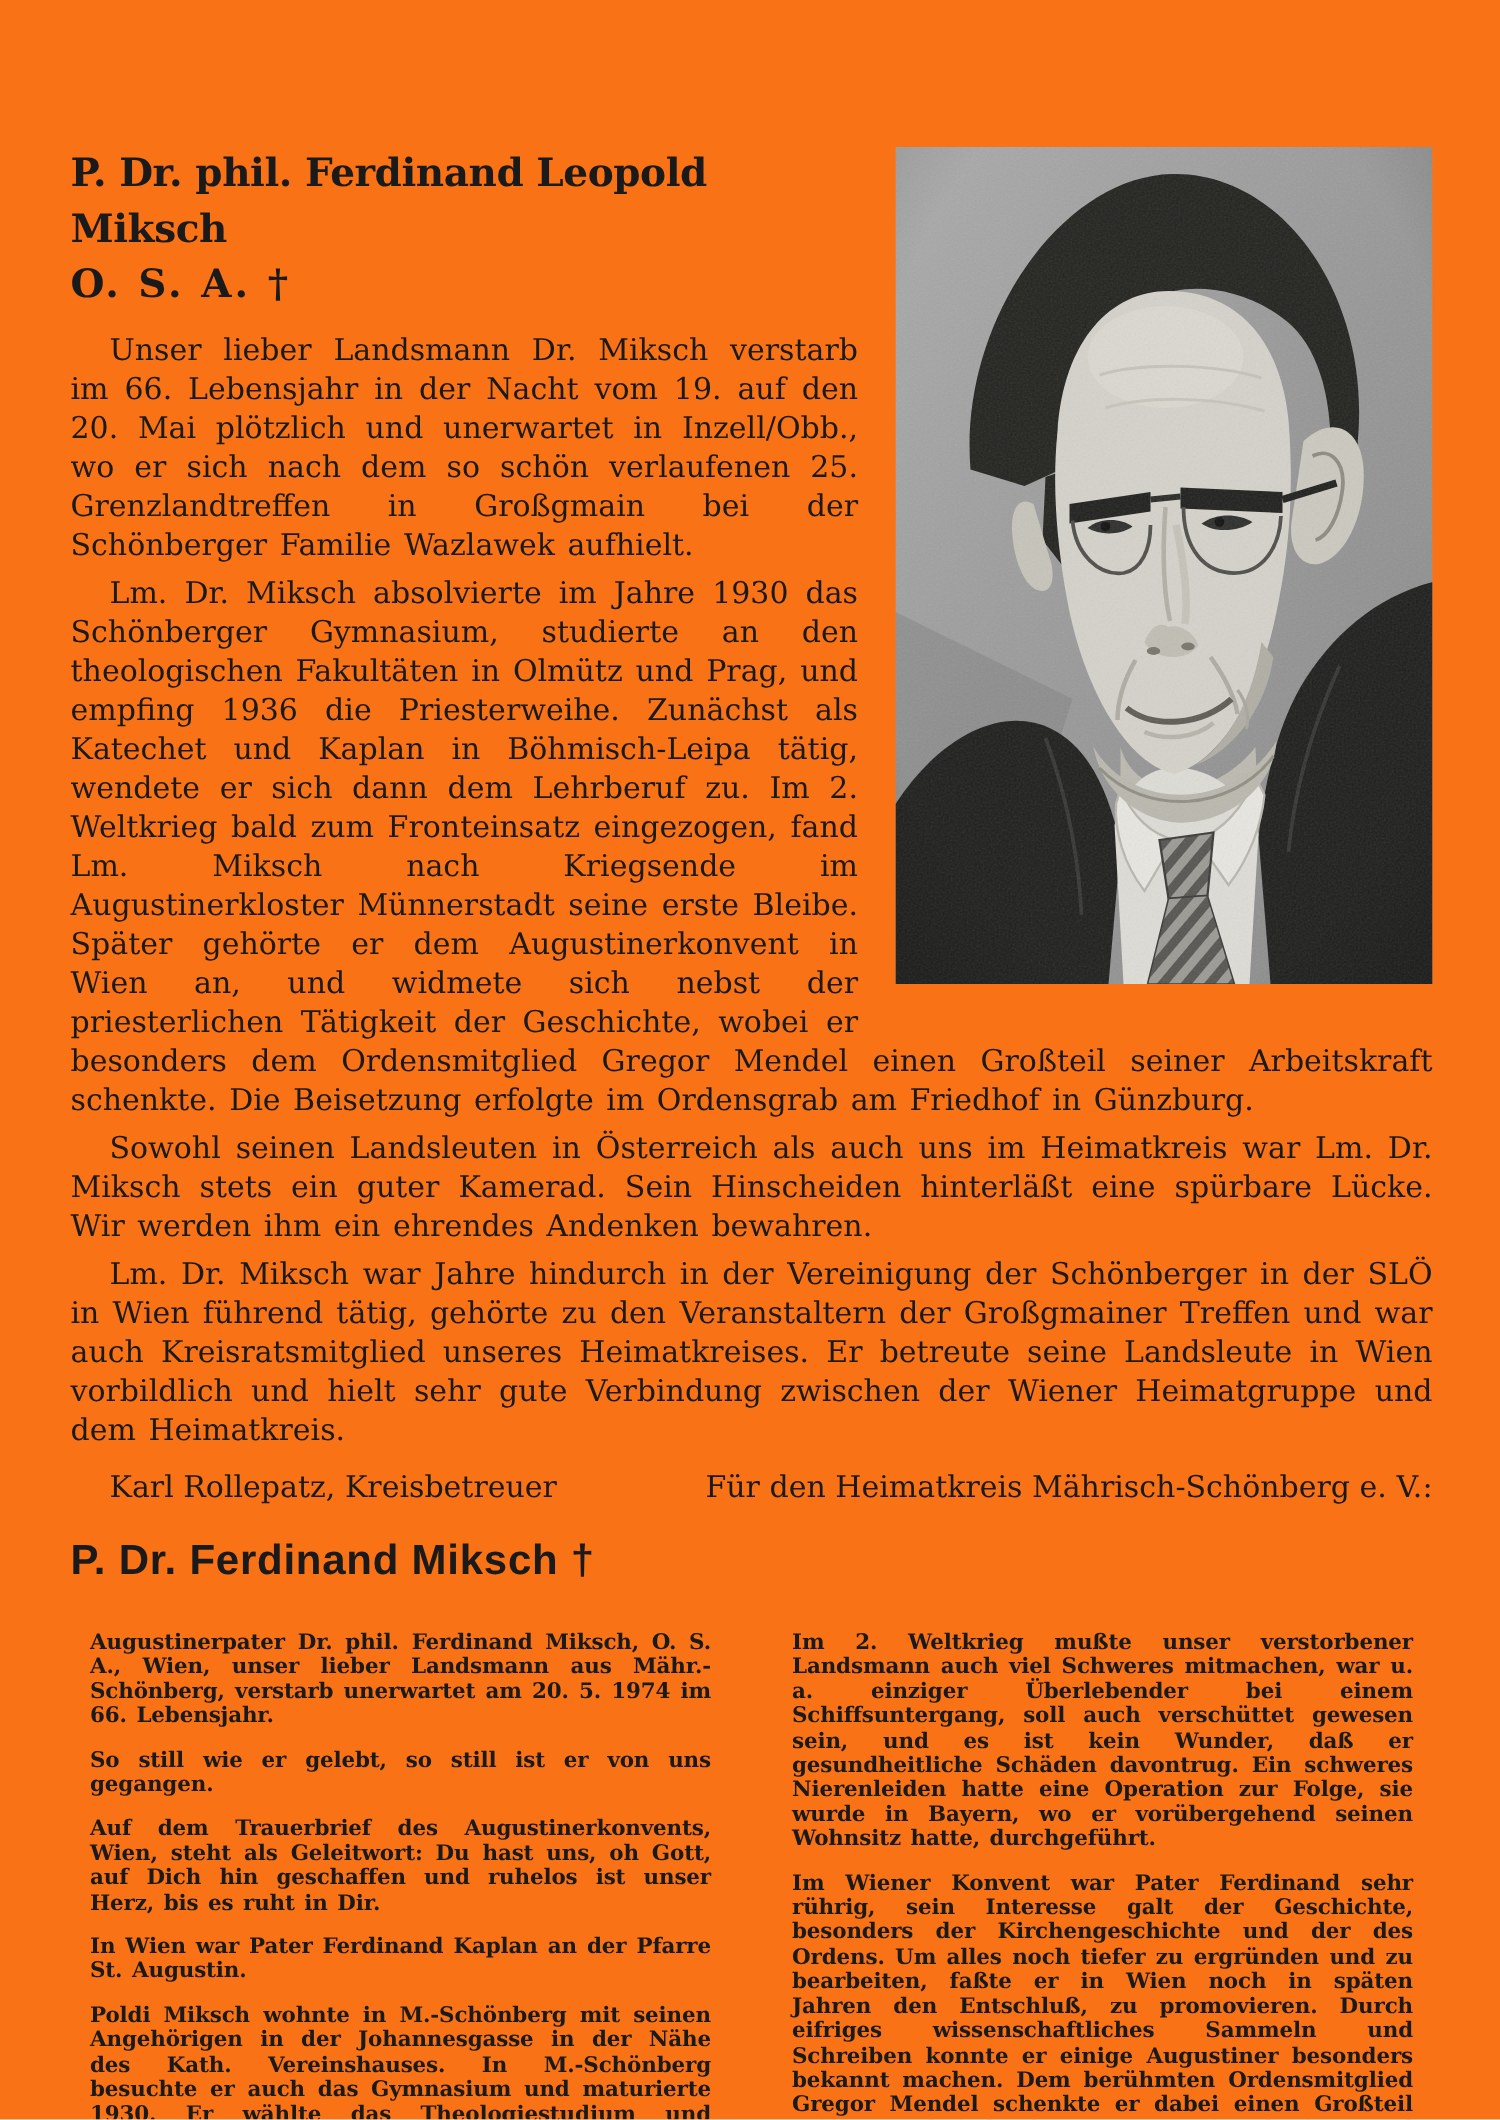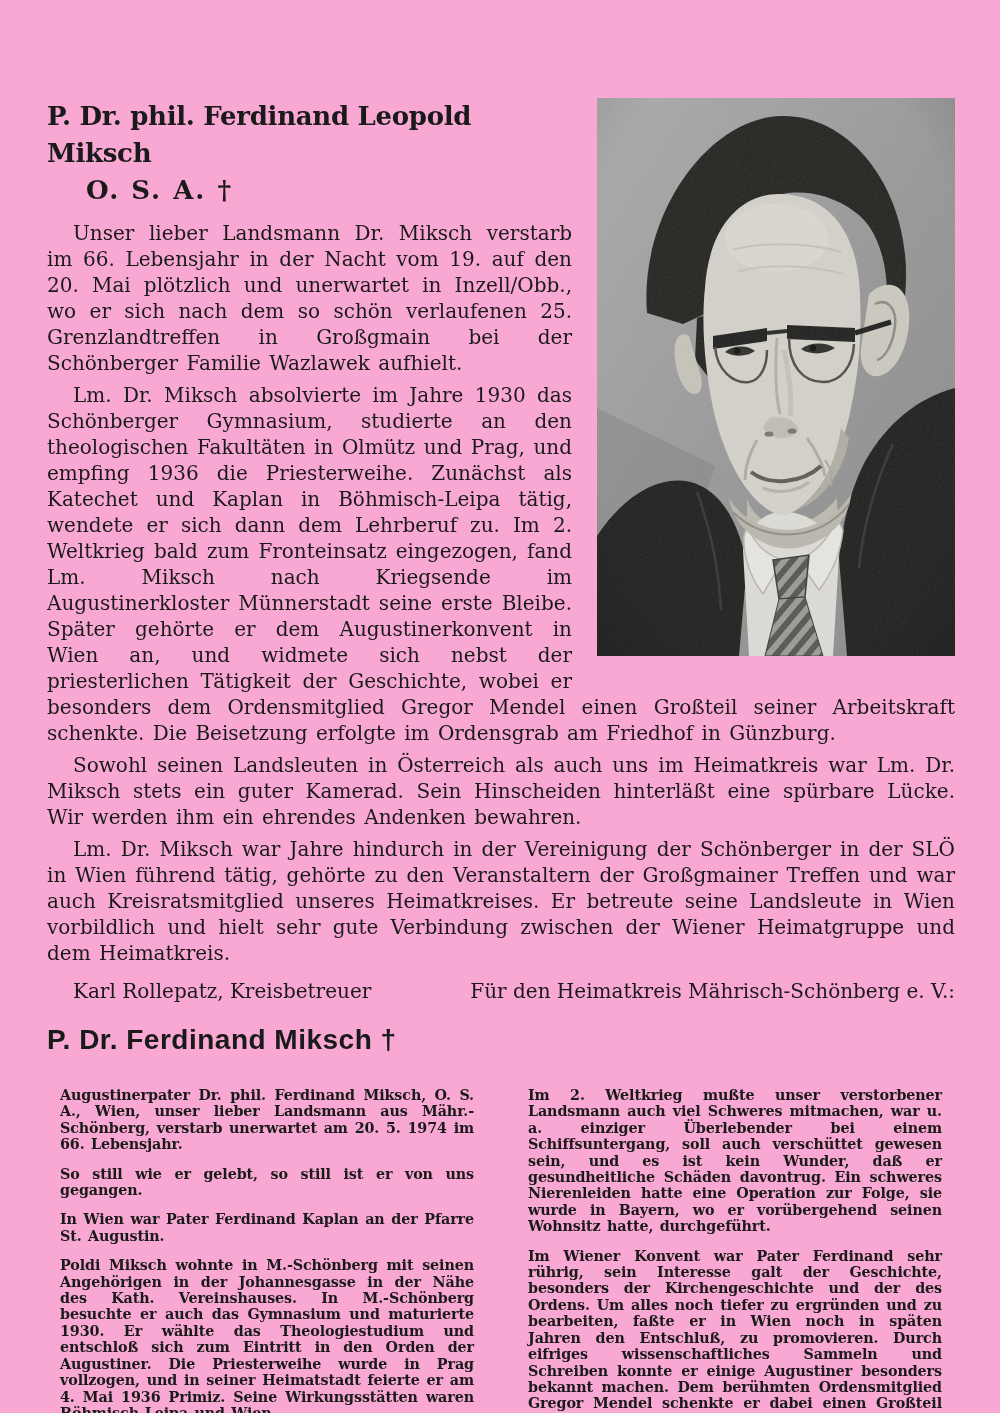--- a/index.html
+++ b/index.html
@@ -1,41 +1,41 @@
 <!DOCTYPE html>
 <html><head>
 <meta charset="utf-8">
 <style>
   html,body{margin:0;padding:0;background:#ffffff;}
   .page{
     position:relative;
     width:1000px;height:1413px;
     margin:0 auto;
-    background:#f9a8d4;
+    background:#f97316;
     box-sizing:border-box;
     padding:98px 45px 0 47px;
     font-family:"DejaVu Serif",serif;
     color:#1a1a1a;
     overflow:hidden;
   }
   figure.photo{
     float:right;
     width:358px;height:558px;
     margin:0 0 38px 25px;
     padding:0;
   }
   figure.photo svg{display:block;width:100%;height:100%;}
   h1.title{
     font-size:26px;
     font-weight:bold;
     line-height:37px;
     margin:0 0 11px 0;
     letter-spacing:-0.3px;
   }
-  h1.title .t2{letter-spacing:2px;margin-left:39px;}
+  h1.title .t2{letter-spacing:2px;}
   p.body{
     font-size:20px;
     line-height:26px;
     margin:0 0 6px 0;
     text-align:justify;
     text-indent:26px;
     word-spacing:2px;
   }
   .signature{
     display:flex;
@@ -170,20 +170,21 @@
     <span>Karl Rollepatz, Kreisbetreuer</span>
     <span>Für den Heimatkreis Mährisch-Schönberg e. V.:</span>
   </div>
 
   <h2 class="title2">P. Dr. Ferdinand Miksch †</h2>
 
   <div class="columns">
     <div class="col">
       <p>Augustinerpater Dr. phil. Ferdinand Miksch, O. S. A., Wien, unser lieber Landsmann aus Mähr.-Schönberg, verstarb unerwartet am 20. 5. 1974 im 66. Lebensjahr.</p>
       <p>So still wie er gelebt, so still ist er von uns gegangen.</p>
+      <p>Auf dem Trauerbrief des Augustinerkonvents, Wien, steht als Geleitwort: Du hast uns, oh Gott, auf Dich hin geschaffen und ruhelos ist unser Herz, bis es ruht in Dir.</p>
       <p>In Wien war Pater Ferdinand Kaplan an der Pfarre St. Augustin.</p>
       <p>Poldi Miksch wohnte in M.-Schönberg mit seinen Angehörigen in der Johannesgasse in der Nähe des Kath. Vereinshauses. In M.-Schönberg besuchte er auch das Gymnasium und maturierte 1930. Er wählte das Theologiestudium und entschloß sich zum Eintritt in den Orden der Augustiner. Die Priesterweihe wurde in Prag vollzogen, und in seiner Heimatstadt feierte er am 4. Mai 1936 Primiz. Seine Wirkungsstätten waren Böhmisch-Leipa und Wien.</p>
     </div>
     <div class="col">
       <p>Im 2. Weltkrieg mußte unser verstorbener Landsmann auch viel Schweres mitmachen, war u. a. einziger Überlebender bei einem Schiffsuntergang, soll auch verschüttet gewesen sein, und es ist kein Wunder, daß er gesundheitliche Schäden davontrug. Ein schweres Nierenleiden hatte eine Operation zur Folge, sie wurde in Bayern, wo er vorübergehend seinen Wohnsitz hatte, durchgeführt.</p>
       <p>Im Wiener Konvent war Pater Ferdinand sehr rührig, sein Interesse galt der Geschichte, besonders der Kirchengeschichte und der des Ordens. Um alles noch tiefer zu ergründen und zu bearbeiten, faßte er in Wien noch in späten Jahren den Entschluß, zu promovieren. Durch eifriges wissenschaftliches Sammeln und Schreiben konnte er einige Augustiner besonders bekannt machen. Dem berühmten Ordensmitglied Gregor Mendel schenkte er dabei einen Großteil seiner Arbeitskraft. Dem Heimatkreis, Bad Hersfeld, gehörte er ebenfalls an und fungierte als Verbindungsmann in landsmannschaftlichen Belangen zwischen der Bundesrepublik und Österreich.</p>
     </div>
   </div>
 
 </div>

